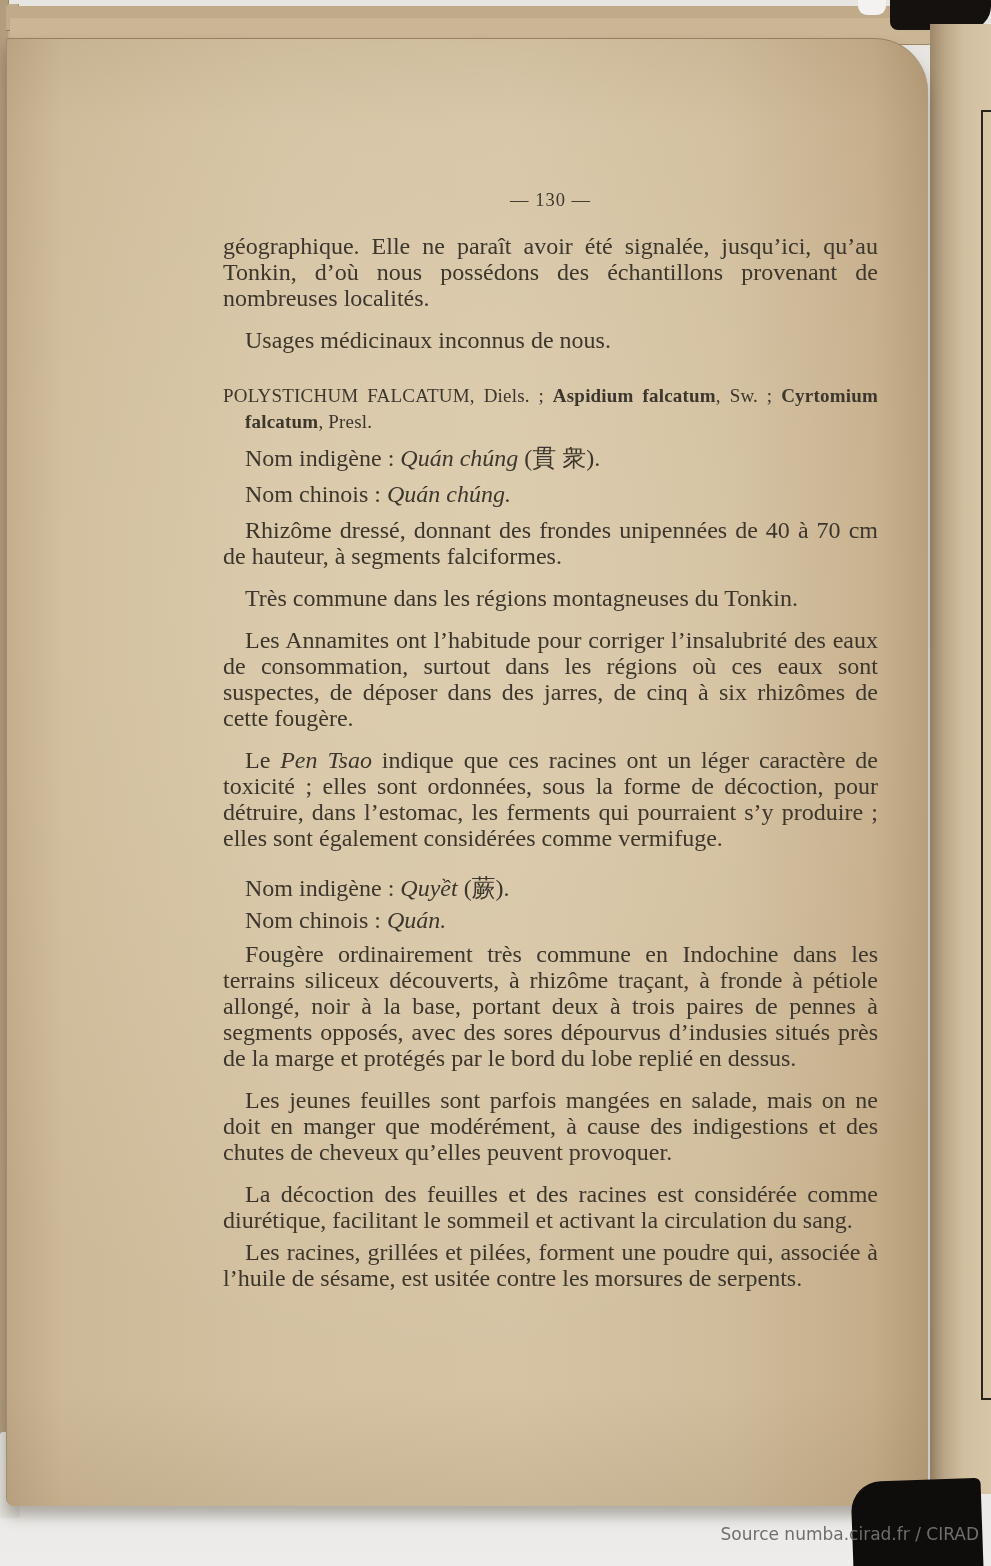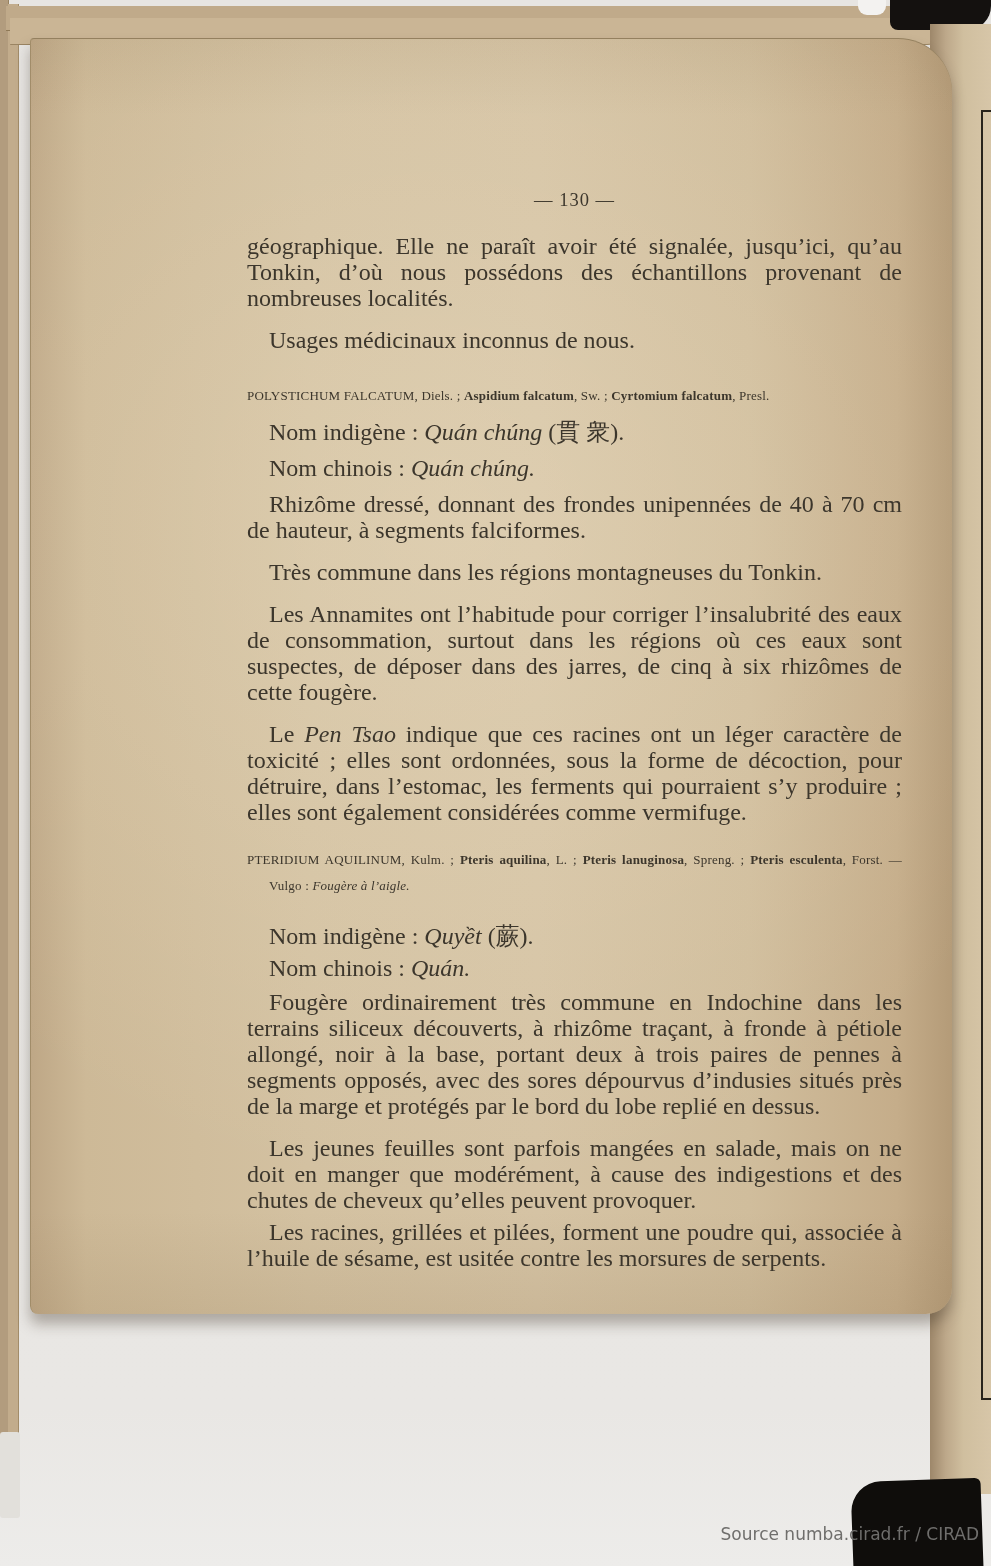--- a/index.html
+++ b/index.html
@@ -27,37 +27,37 @@
     background:linear-gradient(90deg,#9d876a 0%,#bda88a 26%,#d0bf9f 55%,#d7c6a8 100%);}
   .facing-frame{position:absolute;left:981px;top:110px;width:10px;height:1286px;
     border-left:2px solid #28231b;border-top:2px solid #28231b;border-bottom:2px solid #28231b;}
   
   .bottom-left-white{position:absolute;left:0;top:1432px;width:20px;height:86px;
     background:#e2e0db;border-radius:3px;}
   .cover-black{position:absolute;left:852px;top:1480px;width:130px;height:90px;
     background:#0f0d0b;border-radius:30px 6px 0 0;transform:rotate(-2deg);z-index:6;}
   
   .page{
-    position:absolute;left:30px;top:38px;width:922px;height:1276px;box-sizing:border-box;
+    position:absolute;left:6px;top:38px;width:922px;height:1468px;box-sizing:border-box;
     padding:148px 50px 0 216px;
     border-radius:4px 54px 26px 8px;
     border-top:1px solid #94805f;border-left:1px solid #a18c69;
     background:
       radial-gradient(120% 85% at 45% 38%, rgba(255,246,222,0.22), rgba(0,0,0,0) 62%),
       linear-gradient(180deg, rgba(135,110,75,0.10) 0%, rgba(0,0,0,0) 6%, rgba(0,0,0,0) 92%, rgba(135,110,75,0.14) 100%),
       linear-gradient(90deg,#bea786 0%,#cdb997 6%,#d3c1a1 30%,#d5c3a4 55%,#d0bd9c 78%,#c5ad8a 94%,#b49b78 100%);
     box-shadow:0 10px 14px rgba(60,50,35,0.35);
     z-index:5;
     color:#3c362c; font-size:18.5px; line-height:26px;
   }
   .pagenum{margin:0;text-align:center;letter-spacing:1px;}
   p,h2{margin:0;font-weight:normal;font-size:24px;line-height:26px;}
   .cont{text-align:justify;}
   .ind{text-align:justify;text-indent:22px;}
-  .head{font-size:13px;text-align:justify;padding-left:22px;text-indent:-22px;letter-spacing:.2px;}
+  .head{font-size:19px;text-align:justify;padding-left:22px;text-indent:-22px;letter-spacing:.2px;}
   .seg-b{font-weight:bold;}
   .seg-i{font-style:italic;}
   .m20{margin-top:20px}.m4{margin-top:16px}.m6{margin-top:6px}.m8{margin-top:8px}
   .m10{margin-top:10px}.m12{margin-top:24px}.m22{margin-top:22px}.m30{margin-top:30px}
   .watermark{
     position:absolute;right:12px;bottom:22px;z-index:10;
     font-family:"DejaVu Sans","Liberation Sans",sans-serif;
     font-size:17px;color:#6f6e6c;
   }
 </style>
@@ -87,24 +87,24 @@
     <p class="ind m4">Usages médicinaux inconnus de nous.</p>
 
     <h2 class="head m30"><span>POLYSTICHUM FALCATUM, Diels. ; </span><span class="seg-b">Aspidium falcatum</span><span>, Sw. ; </span><span class="seg-b">Cyrto­mium falcatum</span><span>, Presl.</span></h2>
     <p class="ind m10"><span>Nom indigène : </span><span class="seg-i">Quán chúng</span><span> (貫 衆).</span></p>
     <p class="ind m10"><span>Nom chinois : </span><span class="seg-i">Quán chúng.</span></p>
     <p class="ind m10">Rhizôme dressé, donnant des frondes unipennées de 40 à 70 cm de hauteur, à segments falciformes.</p>
     <p class="ind m4">Très commune dans les régions montagneuses du Tonkin.</p>
     <p class="ind m4">Les Annamites ont l’habitude pour corriger l’insalubrité des eaux de consommation, surtout dans les régions où ces eaux sont suspectes, de déposer dans des jarres, de cinq à six rhizômes de cette fougère.</p>
     <p class="ind m4"><span>Le </span><span class="seg-i">Pen Tsao</span><span> indique que ces racines ont un léger caractère de toxicité ; elles sont ordonnées, sous la forme de décoction, pour détruire, dans l’estomac, les ferments qui pourraient s’y produire ; elles sont également considérées comme vermifuge.</span></p>
 
-    <h2 class="head m22"><span>PTERIDIUM AQUILINUM, Kulm. ; </span><span class="seg-b">Pteris aquilina</span><span>, L. ; </span><span class="seg-b">Pteris lanu­ginosa</span><span>, Spreng. ; </span><span class="seg-b">Pteris esculenta</span><span>, Forst. — Vulgo : </span><span class="seg-i">Fougère à l’aigle.</span></h2>
     <p class="ind m12"><span>Nom indigène : </span><span class="seg-i">Quyềt</span><span> (蕨).</span></p>
     <p class="ind m6"><span>Nom chinois : </span><span class="seg-i">Quán.</span></p>
     <p class="ind m8">Fougère ordinairement très commune en Indochine dans les terrains siliceux découverts, à rhizôme traçant, à fronde à pétiole allongé, noir à la base, portant deux à trois paires de pennes à segments opposés, avec des sores dépourvus d’indusies situés près de la marge et protégés par le bord du lobe replié en dessus.</p>
     <p class="ind m4">Les jeunes feuilles sont parfois mangées en salade, mais on ne doit en manger que modérément, à cause des indigestions et des chutes de cheveux qu’elles peuvent provoquer.</p>
+    <p class="ind m4">La décoction des feuilles et des racines est considérée comme diurétique, facilitant le sommeil et activant la circulation du sang.</p>
     <p class="ind m6">Les racines, grillées et pilées, forment une poudre qui, associée à l’huile de sésame, est usitée contre les morsures de serpents.</p>
   </main>
 
   <div class="cover-black"></div>
 
   <div class="watermark">Source numba.cirad.fr / CIRAD</div>
 </div>
 
 </body></html>

